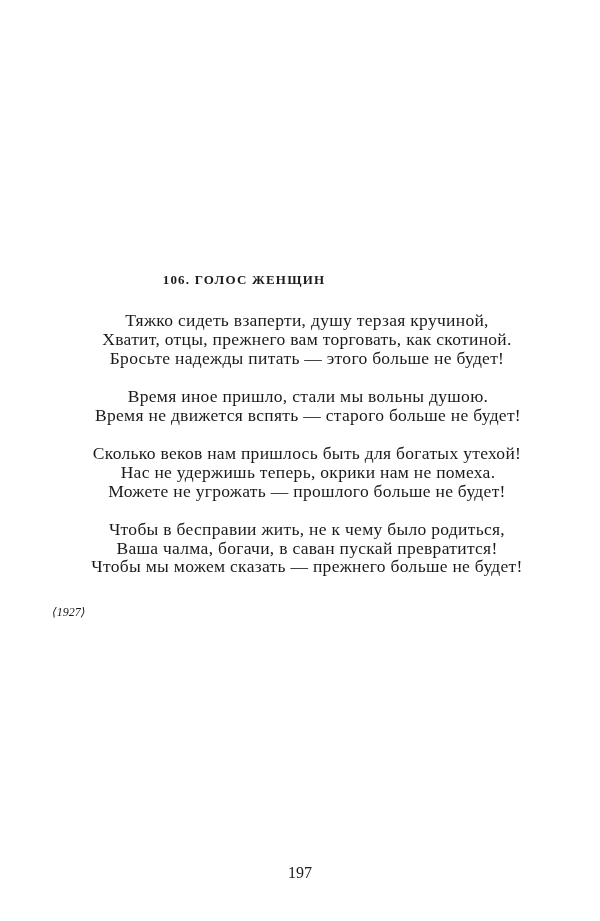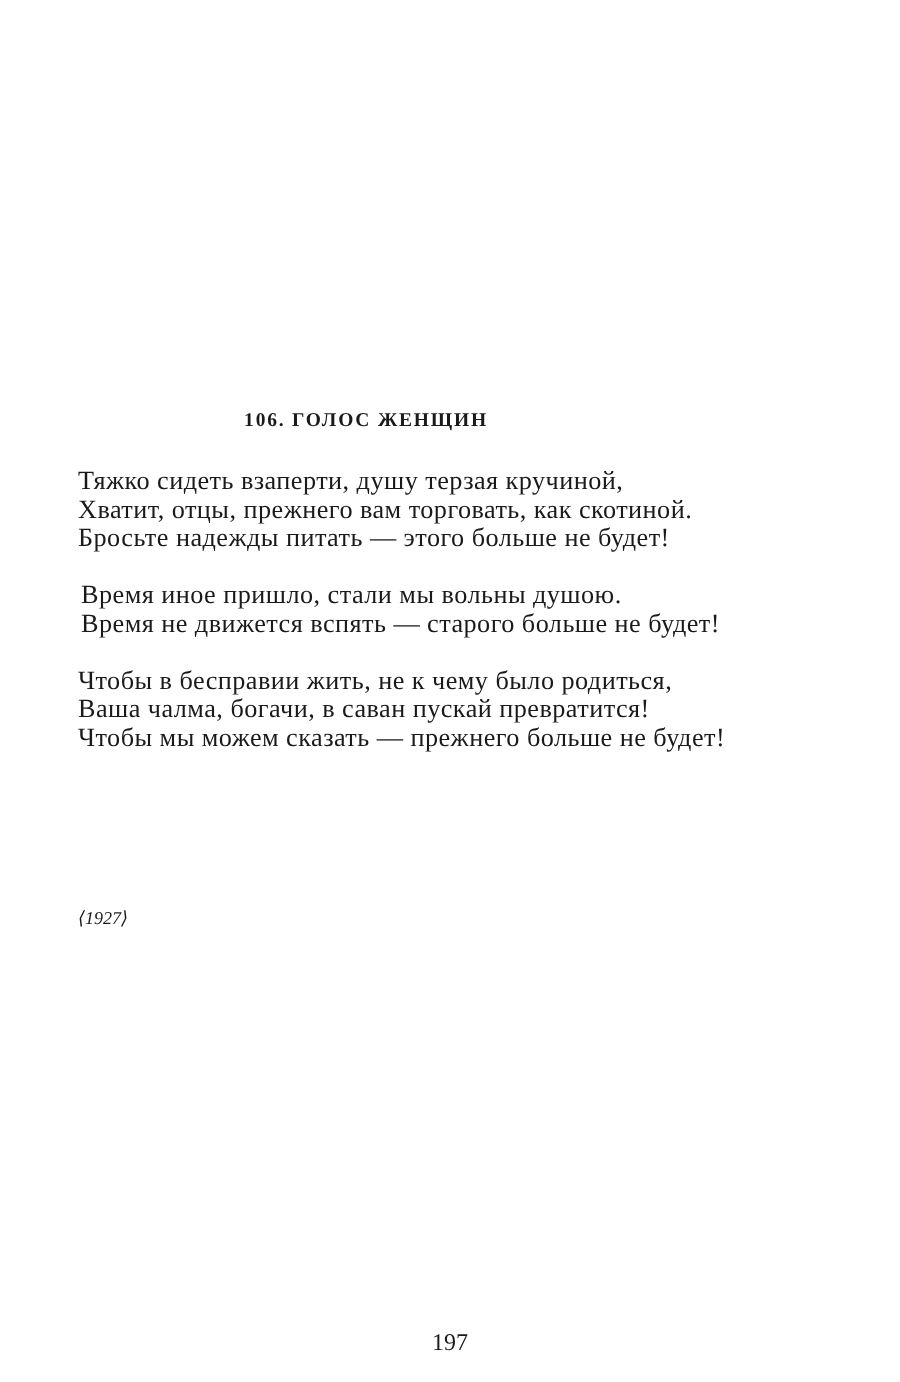--- a/index.html
+++ b/index.html
@@ -5,48 +5,53 @@
   html, body { margin: 0; padding: 0; }
   body {
     width: 600px; height: 921px; background: #ffffff; position: relative; overflow: hidden;
     font-family: "Liberation Serif", "DejaVu Serif", serif; color: #1a1a1a;
   }
   .title {
     position: absolute; top: 272px; left: 0; width: 488px; text-align: center;
     font-size: 13px; font-weight: bold; letter-spacing: 1.2px;
   }
   .poem { position: absolute; left: 52px; top: 311px; width: 510px; }
-  .stanza { margin-bottom: 19.5px; }
+  .stanza { margin-bottom: 19.5px; text-align: center; }
   .line {
     font-size: 17.5px; line-height: 18.8px; white-space: nowrap; letter-spacing: 0.3px;
   }
   .line.ind { padding-left: 2px; }
   .date {
     position: absolute; left: 52px; top: 605px; font-size: 12px; font-style: italic;
   }
   .pagenum {
-    position: absolute; top: 864px; left: 0; width: 600px; text-align: center; font-size: 16px; margin-top: 23px;
+    position: absolute; top: 864px; left: 0; width: 600px; text-align: center; font-size: 16px;
   }
 </style>
 </head>
 <body>
 
 <div class="title">106. ГОЛОС ЖЕНЩИН</div>
 
 <div class="poem">
   <div class="stanza">
     <div class="line">Тяжко сидеть взаперти, душу терзая кручиной,</div>
     <div class="line">Хватит, отцы, прежнего вам торговать, как скотиной.</div>
     <div class="line">Бросьте надежды питать — этого больше не будет!</div>
   </div>
   <div class="stanza">
     <div class="line ind">Время иное пришло, стали мы вольны душою.</div>
     <div class="line ind">Время не движется вспять — старого больше не будет!</div>
   </div>
   <div class="stanza">
+    <div class="line">Сколько веков нам пришлось быть для богатых утехой!</div>
+    <div class="line ind">Нас не удержишь теперь, окрики нам не помеха.</div>
+    <div class="line">Можете не угрожать — прошлого больше не будет!</div>
+  </div>
+  <div class="stanza">
     <div class="line">Чтобы в бесправии жить, не к чему было родиться,</div>
     <div class="line">Ваша чалма, богачи, в саван пускай превратится!</div>
     <div class="line">Чтобы мы можем сказать — прежнего больше не будет!</div>
   </div>
 </div>
 
 <div class="date">⟨1927⟩</div>
 
 <div class="pagenum">197</div>
 

